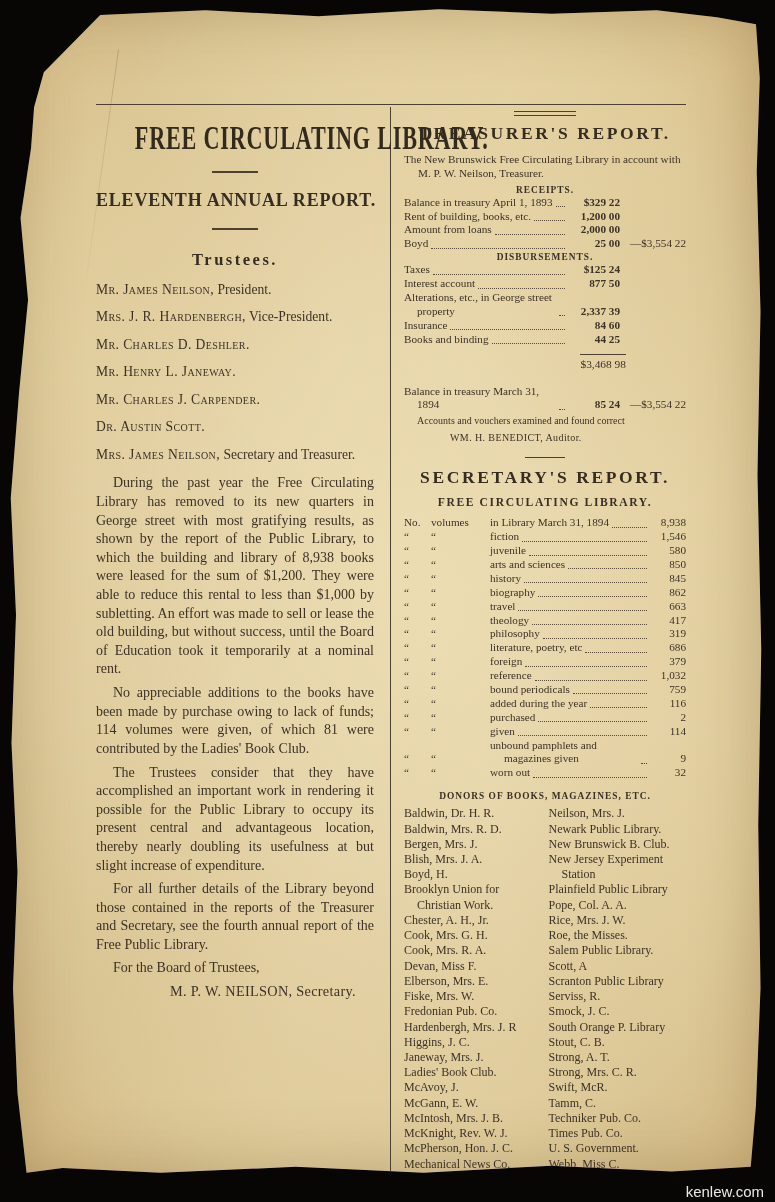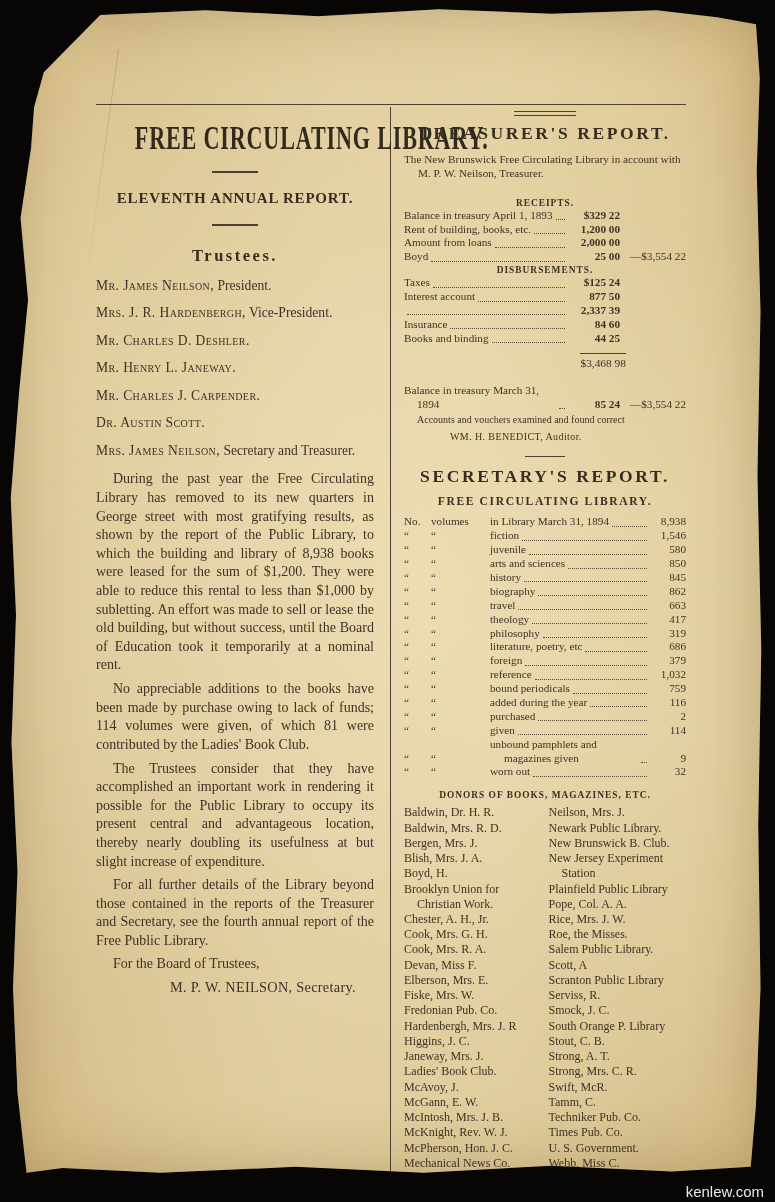--- a/index.html
+++ b/index.html
@@ -41,32 +41,32 @@
   .col-right{width:50%;box-sizing:border-box;padding:2px 0 30px 13px;}
 
   
   .masthead-wrap{text-align:center;margin-top:12px;}
   .masthead{
     display:inline-block;white-space:nowrap;font-weight:bold;font-size:27px;
     letter-spacing:1px;color:#332a1e;transform:scale(.82,1.22);transform-origin:center;
   }
   .dash{width:46px;border-top:2px solid #4c4030;margin:17px auto;}
   .dash.thin{border-top-width:1.4px;width:40px;}
-  .report-title{text-align:center;font-size:15px;font-weight:bold;letter-spacing:.8px;white-space:nowrap;color:#362c20;margin:0;}
+  .report-title{text-align:center;font-size:18px;font-weight:bold;letter-spacing:.8px;white-space:nowrap;color:#362c20;margin:0;}
   .trustees-heading{text-align:center;font-size:16.5px;font-weight:600;letter-spacing:2.5px;margin:20px 0 12px;color:#362c20;}
   .trustee{font-size:13.6px;margin:10.5px 0;padding-left:16px;text-indent:-16px;line-height:1.25;}
   .sc{font-variant:small-caps;letter-spacing:.4px;}
   .para{font-size:14px;line-height:1.33;text-align:justify;text-indent:17px;margin:3px 0 5px;}
   .closing{font-size:14px;text-indent:17px;margin:2px 0 0;}
   .signature{font-size:14.3px;margin:7px 0 0;text-align:center;padding-left:56px;letter-spacing:.3px;}
 
   
   .double-rule{width:62px;margin:2px auto 7px;border-top:1.3px solid #4c4030;border-bottom:1.3px solid #4c4030;height:3px;}
   .r-title{text-align:center;font-size:17.5px;font-weight:600;letter-spacing:2.6px;white-space:nowrap;color:#362c20;margin:0 0 8px;}
-  .intro{font-size:11.2px;line-height:1.28;padding-left:14px;text-indent:-14px;margin:0 0 17px;}
+  .intro{font-size:11.2px;line-height:1.28;padding-left:14px;text-indent:-14px;margin:0 0 4px;}
   .mini-head{text-align:center;font-size:9.4px;font-weight:600;letter-spacing:1px;margin:1px 0 1px;color:#3a3023;}
   .money-row{display:flex;align-items:flex-end;font-size:11.2px;line-height:1.24;}
   .mlabel{flex:0 1 auto;max-width:152px;padding-left:13px;text-indent:-13px;}
   .dots{flex:1 1 0;border-bottom:1.6px dotted #584a36;margin:0 3px 2.5px;min-width:6px;}
   .amt{flex:none;width:52px;text-align:right;white-space:nowrap;font-weight:bold;}
   .tot{flex:none;width:66px;text-align:right;white-space:nowrap;}
   .total-line{text-align:right;padding-right:60px;font-size:11.4px;margin:7px 0 15px;}
   .total-line span{display:inline-block;border-top:1.1px solid #4c4030;padding-top:3px;}
   .audit-note{font-size:10px;line-height:1.3;text-indent:13px;margin:2px 0 0;}
   .auditor{font-size:10px;padding-left:46px;margin:5px 0 0;letter-spacing:.4px;}
@@ -188,20 +188,21 @@
             </div>
 
             <div class="money-row">
               <span class="mlabel">Interest account</span>
               <span class="dots"></span>
               <span class="amt">877 50</span>
               <span class="tot"></span>
             </div>
 
             <div class="money-row">
+              <span class="mlabel">Alterations, etc., in George street property</span>
               <span class="dots"></span>
               <span class="amt">2,337 39</span>
               <span class="tot"></span>
             </div>
 
             <div class="money-row">
               <span class="mlabel">Insurance</span>
               <span class="dots"></span>
               <span class="amt">84 60</span>
               <span class="tot"></span>

